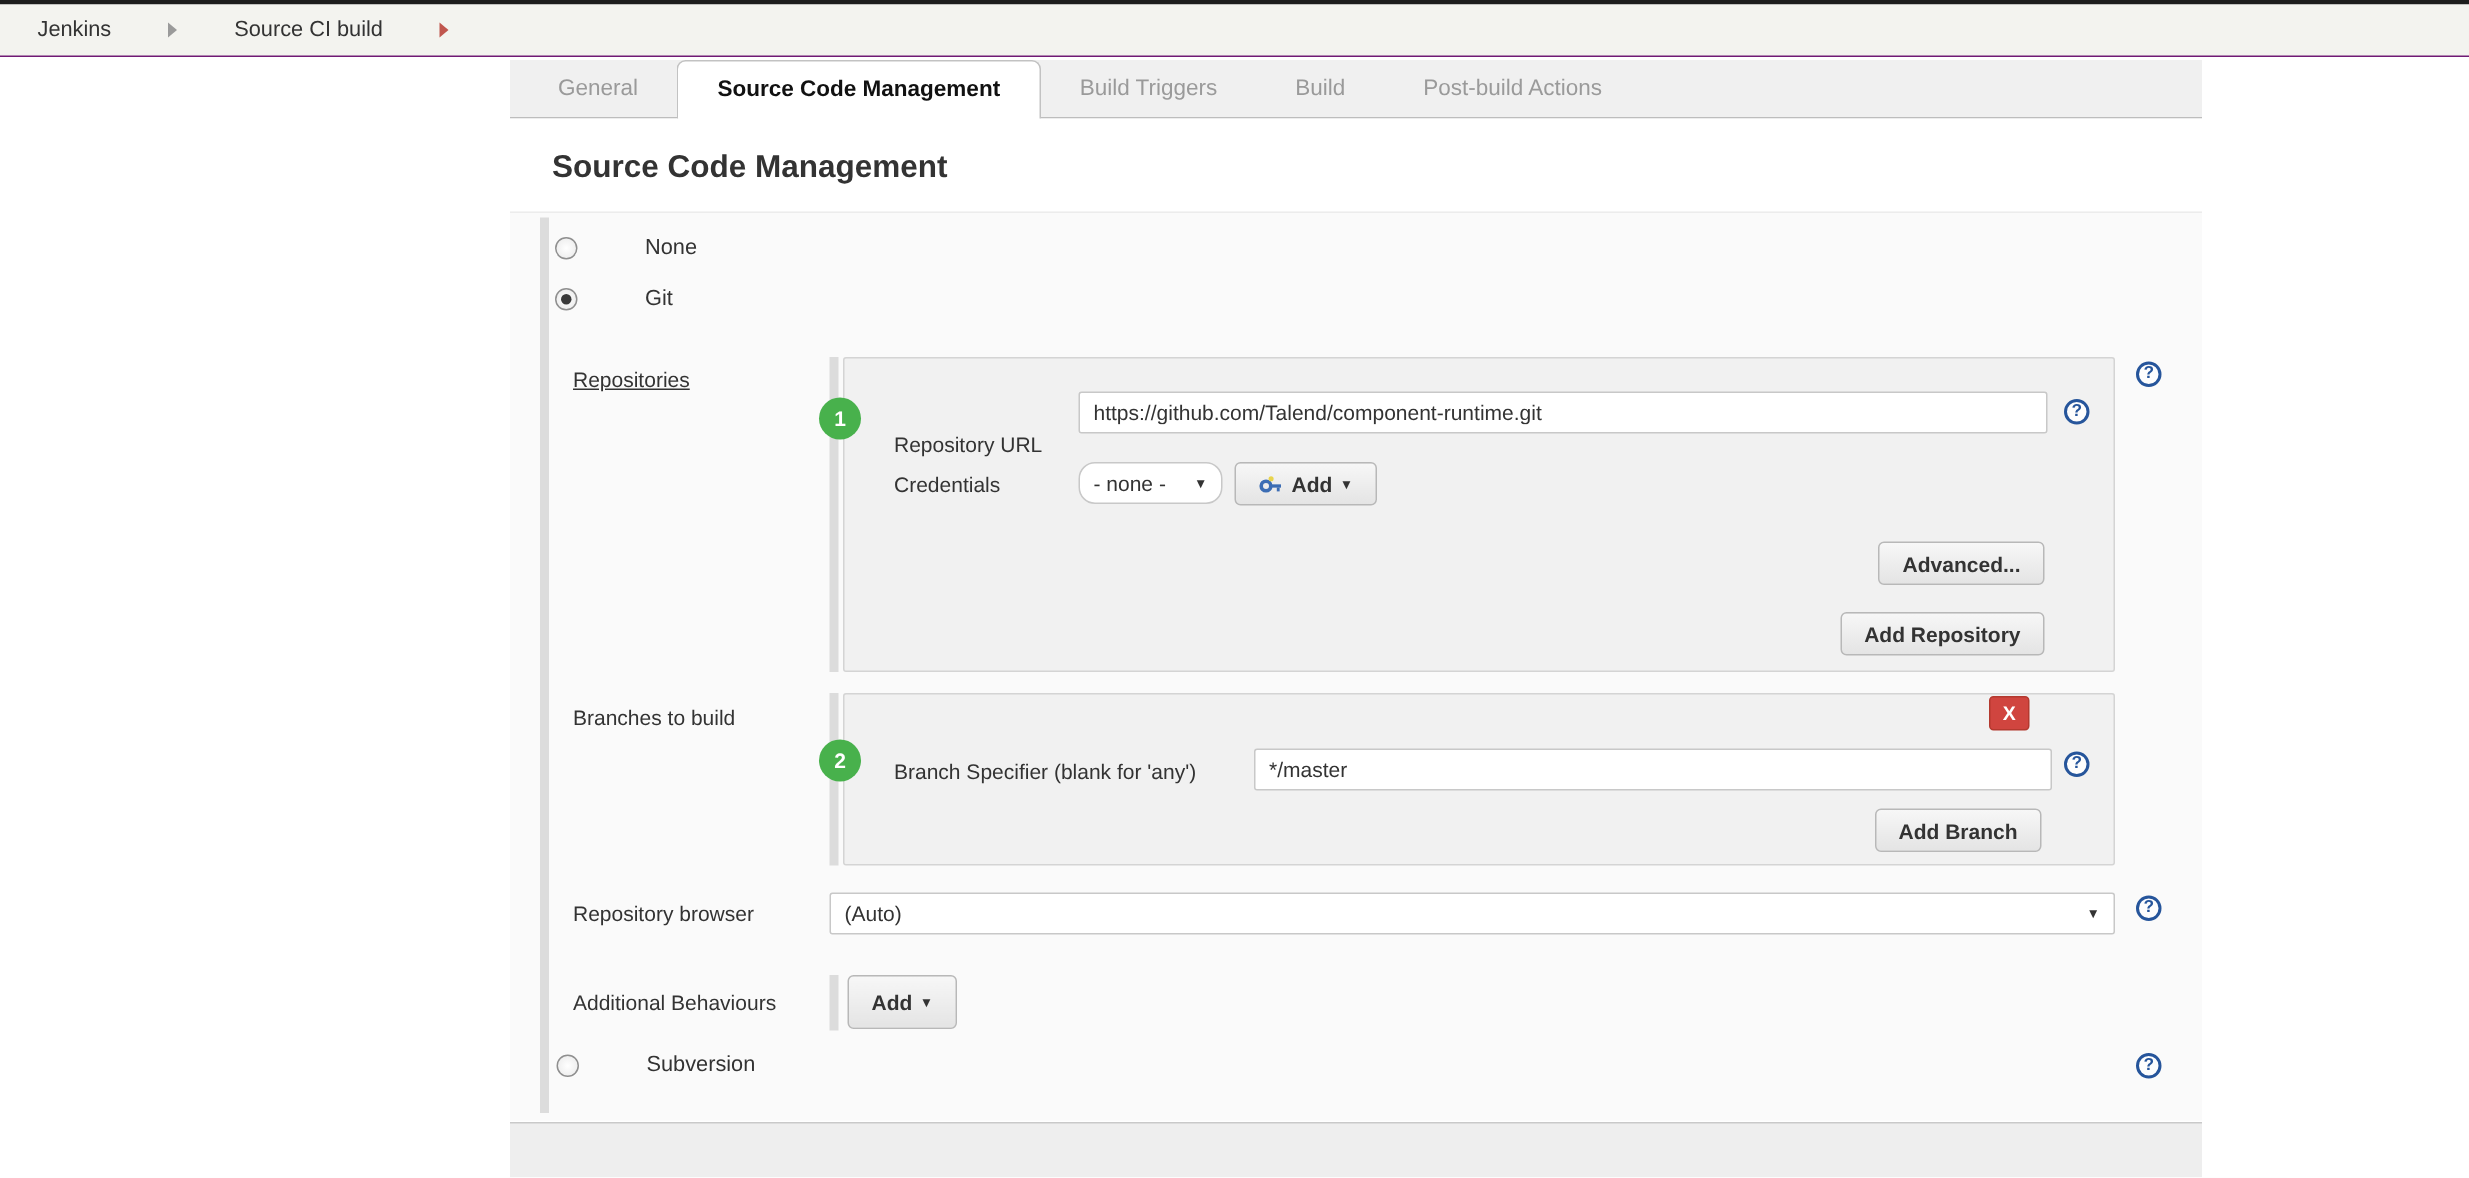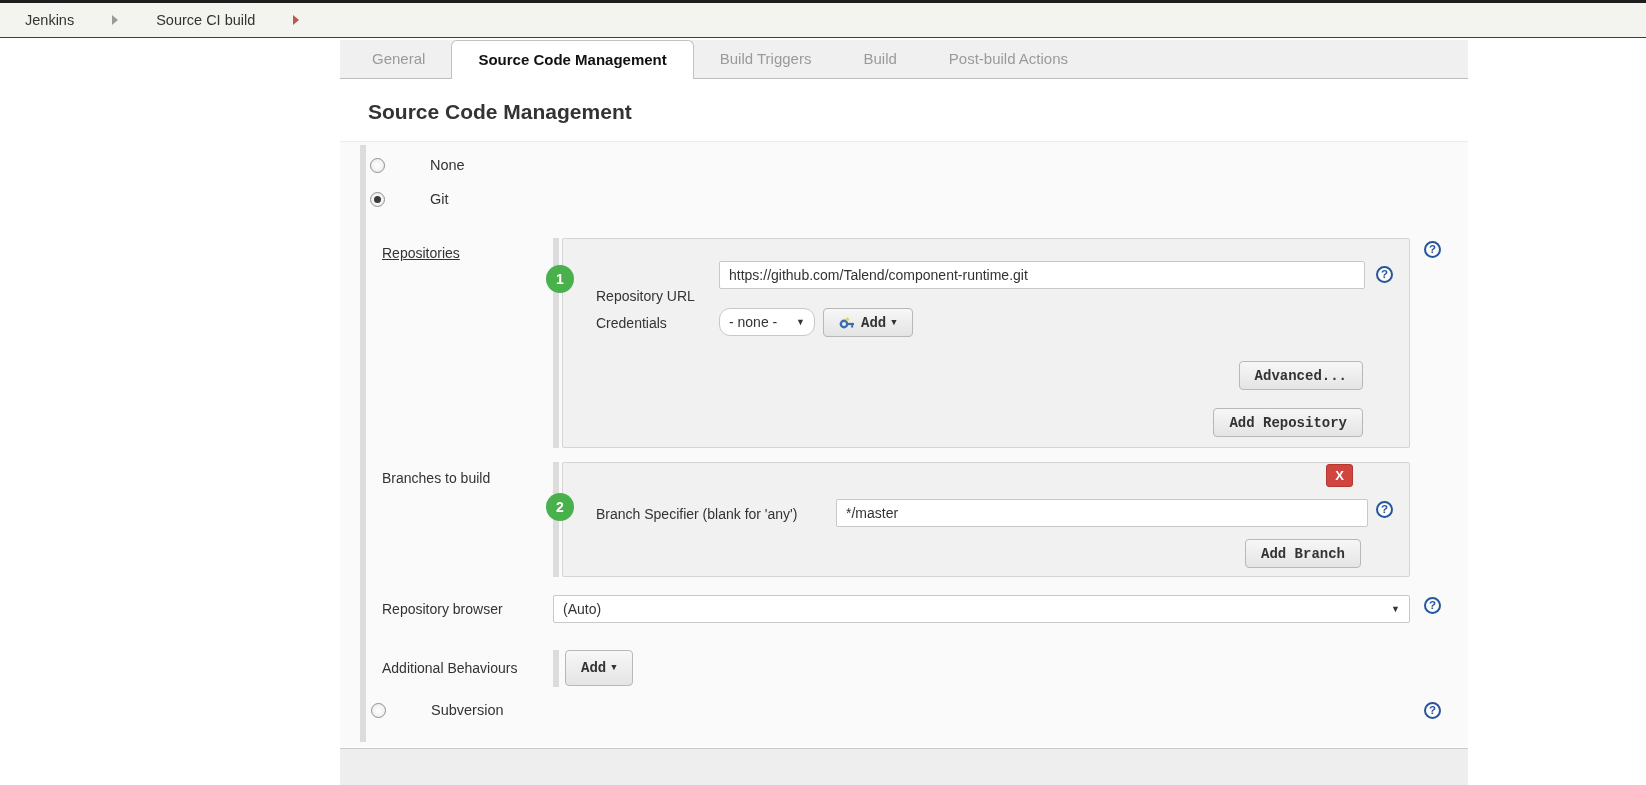--- a/index.html
+++ b/index.html
@@ -57,21 +57,21 @@
   
   .text-input { position:absolute; height:28px; border:1px solid #c8c8c8; border-radius:2px; background:#fff;
                 font-family:"Liberation Sans", sans-serif; font-size:14px; color:#333; padding:0 9px; }
   .fake-select { position:absolute; height:28px; border:1px solid #c8c8c8; border-radius:2px; background:#fff;
                  font-size:14px; color:#333; display:flex; align-items:center; padding:0 9px; cursor:pointer; }
   .fake-select .caret { margin-left:auto; font-size:9px; color:#333; padding-left:10px; }
 
   
   .btn { position:absolute; height:29px; display:inline-flex; align-items:center; justify-content:center;
          background:linear-gradient(#f7f7f7, #e4e4e4); border:1px solid #b8b8b8; border-radius:4px;
-         font-family:Liberation Mono, monospace; font-weight:bold; font-size:14px; color:#333;
+         font-family:Liberation Sans, sans-serif; font-weight:bold; font-size:14px; color:#333;
          padding:0 15px; cursor:pointer; white-space:nowrap; }
   .btn .key-icon { margin-right:6px; display:inline-flex; }
   .btn .btn-caret { font-size:9px; margin-left:5px; color:#333; }
   .btn-x { position:absolute; width:27px; height:23px; background:#d0453f; border:1px solid #b3392f;
            border-radius:3px; color:#fff; font-weight:bold; font-size:13px; display:flex; align-items:center;
            justify-content:center; cursor:pointer; padding:0; }
 
   
   .help { position:absolute; width:17px; height:17px; border-radius:50%; border:2px solid #26559b;
           background:#fdfdfd; color:#26559b; font-weight:bold; font-size:11.5px; line-height:13px;

